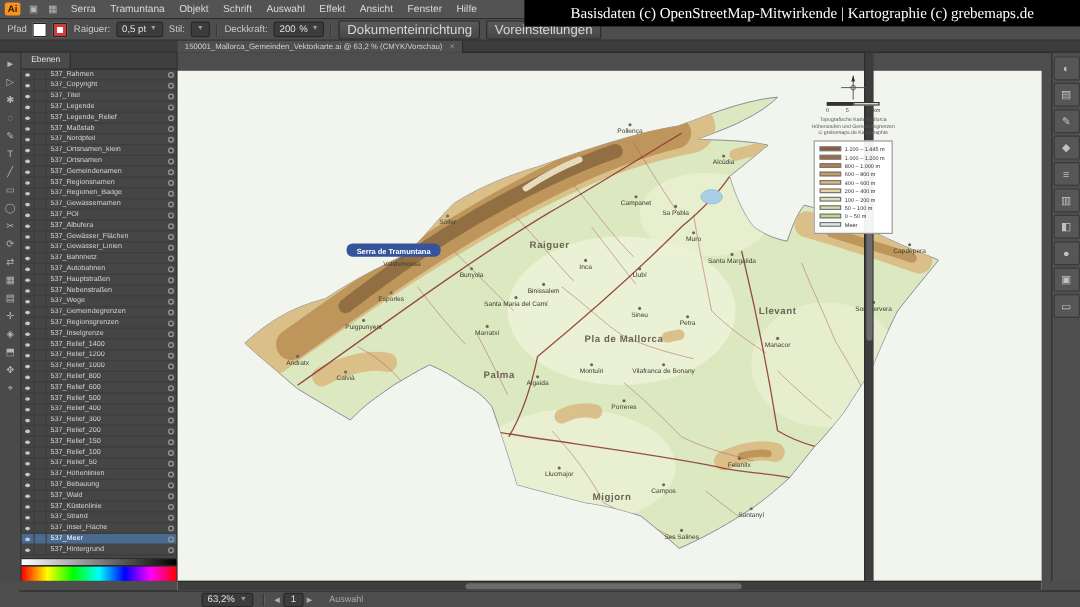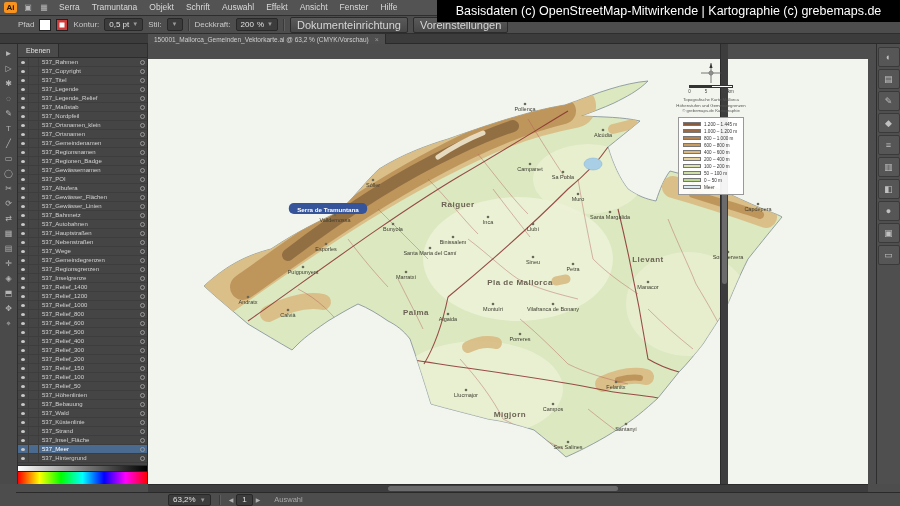--- a/index.html
+++ b/index.html
@@ -4,35 +4,35 @@
 <style>
   html,body{margin:0;padding:0;background:#3a3a3a;font-family:"Liberation Sans",sans-serif;}
   .app{position:relative;width:900px;height:506px;overflow:hidden;background:#4d4d4d;-webkit-font-smoothing:antialiased;}
 
   
   .menubar{position:absolute;left:0;top:0;width:900px;height:16px;background:#535353;display:flex;align-items:center;gap:2px;border-bottom:1px solid #2e2e2e;box-sizing:border-box;padding-left:4px;}
   .appicon{width:13px;height:11px;background:#f7931e;color:#2b1700;font-size:8px;font-weight:bold;display:flex;align-items:center;justify-content:center;border-radius:2px;margin-right:2px;}
   .mb-ico{color:#b8b8b8;font-size:8px;width:14px;text-align:center;}
   .menu-item{color:#d9d9d9;font-size:8.5px;padding:0 6px;line-height:15px;}
 
-  .controlbar{position:absolute;left:0;top:16px;width:900px;height:18px;background:#4d4d4d;border-bottom:1px solid #2e2e2e;display:flex;align-items:center;gap:5px;box-sizing:border-box;padding-left:18px;}
+  .controlbar{position:absolute;left:0;top:16px;width:900px;height:18px;background:#4d4d4d;border-bottom:1px solid #2e2e2e;display:flex;align-items:center;gap:5px;box-sizing:border-box;padding-left:6px;}
   .cb-label{color:#c9c9c9;font-size:8px;}
   .cb-field{color:#e2e2e2;font-size:8px;background:#3c3c3c;border:1px solid #282828;border-radius:2px;padding:0 4px;line-height:11px;display:inline-flex;align-items:center;gap:3px;}
   .cb-caret{font-size:6px;color:#9a9a9a;}
   .swatch{width:10px;height:10px;border:1px solid #222;background:#fff;display:inline-block;}
   .swatch.stroke{background:#fff;box-shadow:inset 0 0 0 2.5px #cf3c3c;}
   .cb-sep{width:1px;height:12px;background:#3a3a3a;border-right:1px solid #5e5e5e;}
   .cb-btn{color:#d6d6d6;font-size:11px;background:linear-gradient(#5a5a5a,#474747);border:1px solid #2c2c2c;border-radius:2px;padding:1px 6px;}
 
   .tabstrip{position:absolute;left:0;top:34px;width:900px;height:10px;background:#3c3c3c;border-bottom:1px solid #2a2a2a;box-sizing:border-box;}
   .doctab{position:absolute;left:148px;top:0;height:10px;background:#4f4f4f;border-right:1px solid #2a2a2a;display:flex;align-items:center;gap:6px;padding:0 6px;color:#cfcfcf;font-size:6.5px;white-space:nowrap;}
   .tab-close{color:#9a9a9a;font-size:7px;}
 
   
-  .attribution{position:absolute;top:0;right:0;width:463px;height:22px;background:#000;color:#fff;font-size:12.5px;display:flex;align-items:center;justify-content:center;z-index:50;white-space:nowrap;}
+  .attribution{position:absolute;top:0;right:0;width:463px;height:22px;background:#000;color:#fff;font-size:12.5px;display:flex;align-items:center;justify-content:center;z-index:50;white-space:nowrap;font-family:Liberation Serif, serif;}
 
   
   .main{position:absolute;left:0;top:44px;width:900px;height:440px;}
   .toolbar{position:absolute;left:0;top:0;width:18px;height:440px;background:#4a4a4a;border-right:1px solid #2e2e2e;box-sizing:border-box;display:flex;flex-direction:column;align-items:center;padding-top:2px;}
   .tool{width:16px;height:15px;display:flex;align-items:center;justify-content:center;color:#b5b5b5;font-size:8px;}
 
   .layers{position:absolute;left:18px;top:0;width:130px;height:440px;background:#454545;border-right:1px solid #2e2e2e;box-sizing:border-box;display:flex;flex-direction:column;}
   .layers-header{height:13px;background:#3f3f3f;border-bottom:1px solid #2c2c2c;display:flex;align-items:center;}
   .layers-tab{color:#e0e0e0;font-size:7px;background:#4a4a4a;padding:1px 8px;border-right:1px solid #2c2c2c;height:100%;display:flex;align-items:center;box-sizing:border-box;}
   .layers-list{flex:1;overflow:hidden;}
@@ -115,21 +115,21 @@
         <span class="menu-item">Ansicht</span>
         <span class="menu-item">Fenster</span>
         <span class="menu-item">Hilfe</span>
       </span>
   </div>
 
   <div class="controlbar">
     <span class="cb-label">Pfad</span>
     <span class="swatch"></span>
     <span class="swatch stroke"></span>
-    <span class="cb-label">Kontur:</span>
+    <span class="cb-label">Raiguer:</span>
     <span class="cb-field">
         <span>0,5 pt</span>
         <span class="cb-caret">▼</span>
       </span>
     <span class="cb-label">Stil:</span>
     <span class="cb-field">
         <span class="cb-caret">▼</span>
       </span>
     <span class="cb-sep"></span>
     <span class="cb-label">Deckkraft:</span>

